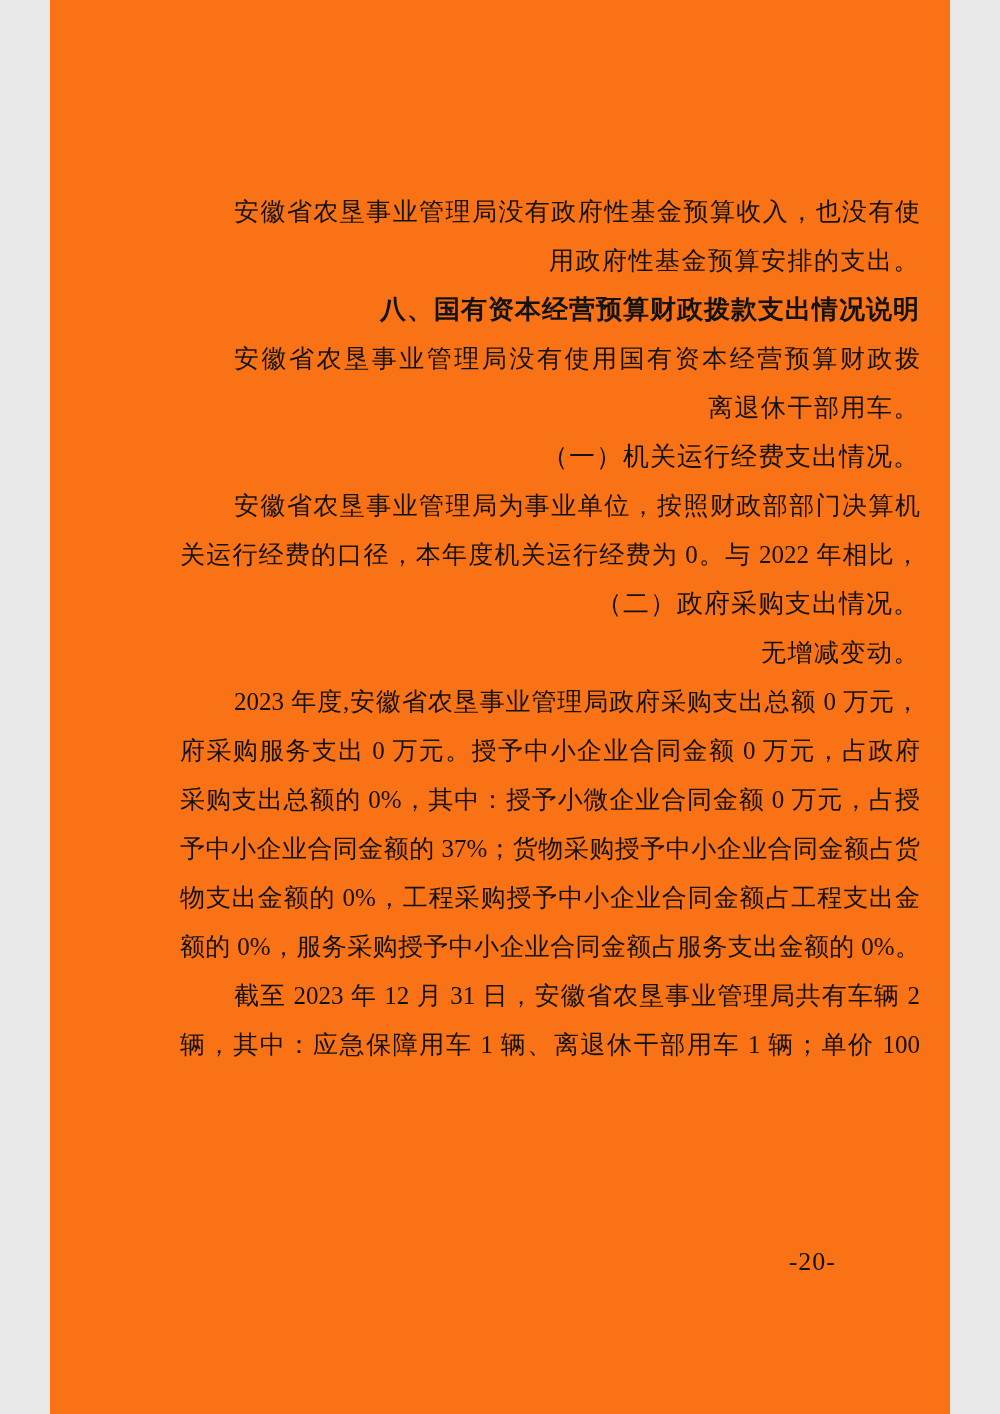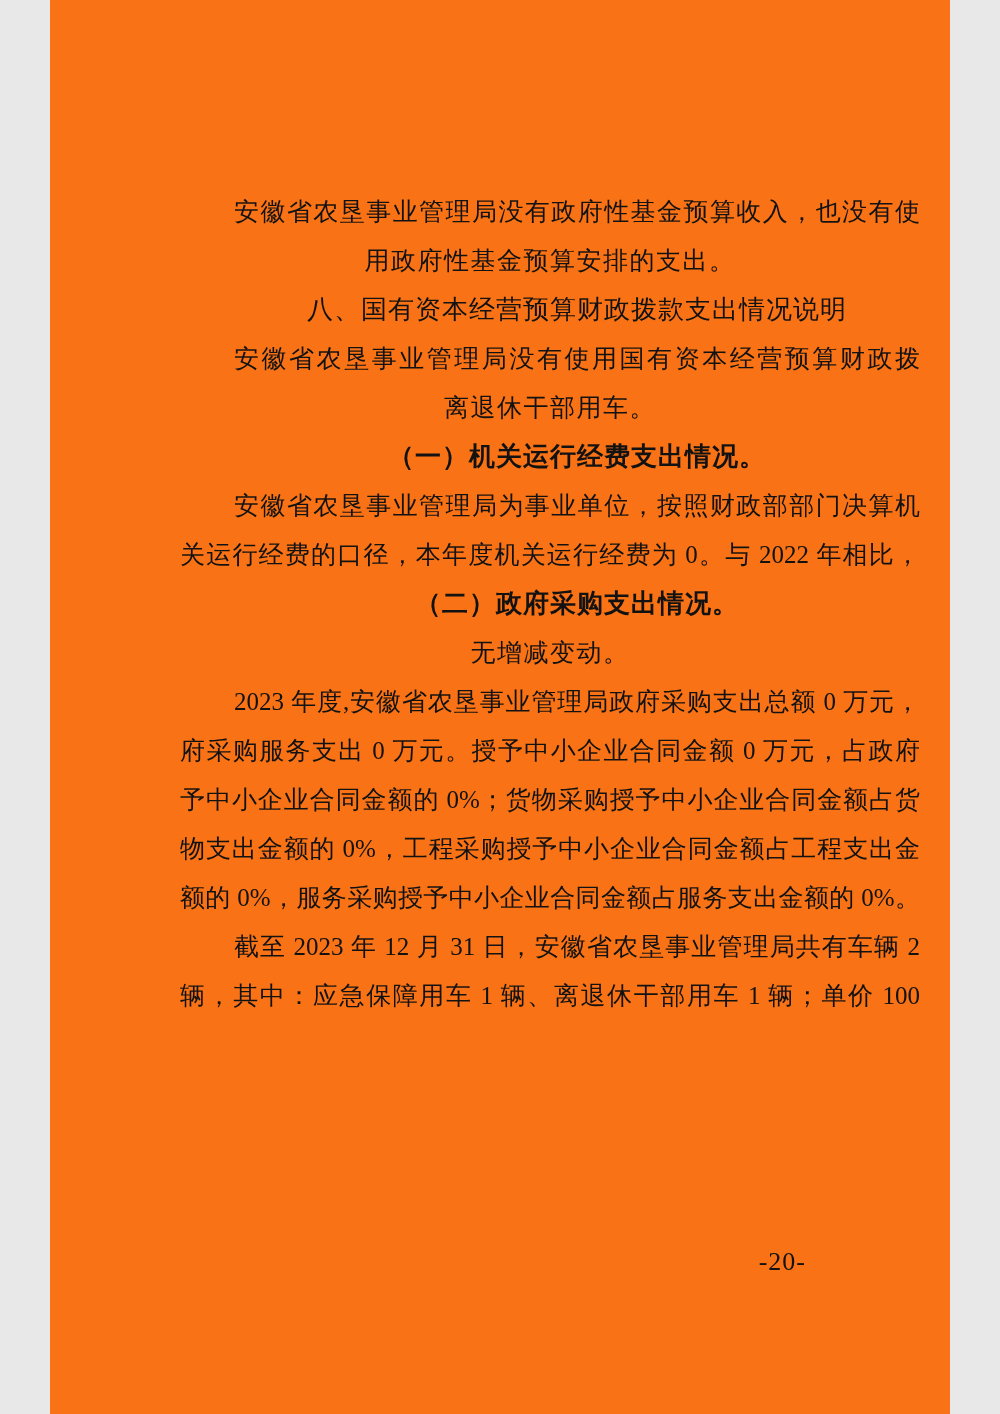--- a/index.html
+++ b/index.html
@@ -21,47 +21,47 @@
     position: absolute;
     left: 130px;
     top: 187px;
     width: 740px;
   }
   .line {
     height: 49px;
     line-height: 49px;
     font-size: 25px;
     letter-spacing: 1.5px;
-    text-align: center;
+    text-align: right;
     white-space: nowrap;
   }
   .line.justify {
     letter-spacing: 0;
     white-space: normal;
     text-align: justify;
     text-align-last: justify;
   }
   .line.indent {
     text-indent: 54px;
   }
   .line.heading {
     font-family: "Liberation Sans", sans-serif;
-    font-weight: 400;
+    font-weight: 700;
     font-size: 26px;
     letter-spacing: 1px;
   }
   .line.subheading {
-    font-weight: 700;
+    font-weight: 400;
     font-size: 26px;
     letter-spacing: 1px;
   }
   .page-number {
     position: absolute;
     top: 1244px;
-    right: 144px;
+    right: 114px;
     font-size: 26px;
     line-height: 36px;
     letter-spacing: 1px;
     font-family: "Liberation Serif", serif;
     color: #121212;
   }
 </style>
 </head>
 <body>
 
@@ -72,20 +72,21 @@
       <div class="line heading indent">八、国有资本经营预算财政拨款支出情况说明</div>
       <div class="line body indent justify">安徽省农垦事业管理局没有使用国有资本经营预算财政拨</div>
       <div class="line body">离退休干部用车。</div>
       <div class="line subheading indent">（一）机关运行经费支出情况。</div>
       <div class="line body indent justify">安徽省农垦事业管理局为事业单位，按照财政部部门决算机</div>
       <div class="line body justify">关运行经费的口径，本年度机关运行经费为 0。与 2022 年相比，</div>
       <div class="line subheading indent">（二）政府采购支出情况。</div>
       <div class="line body">无增减变动。</div>
       <div class="line body indent justify">2023 年度,安徽省农垦事业管理局政府采购支出总额 0 万元，</div>
       <div class="line body justify">府采购服务支出 0 万元。授予中小企业合同金额 0 万元，占政府</div>
-      <div class="line body justify">予中小企业合同金额的 0%；货物采购授予中小企业合同金额占货</div>
+      <div class="line body justify">采购支出总额的 0%，其中：授予小微企业合同金额 0 万元，占授</div>
+      <div class="line body justify">予中小企业合同金额的 37%；货物采购授予中小企业合同金额占货</div>
       <div class="line body justify">物支出金额的 0%，工程采购授予中小企业合同金额占工程支出金</div>
       <div class="line body justify">额的 0%，服务采购授予中小企业合同金额占服务支出金额的 0%。</div>
       <div class="line body indent justify">截至 2023 年 12 月 31 日，安徽省农垦事业管理局共有车辆 2</div>
       <div class="line body justify">辆，其中：应急保障用车 1 辆、离退休干部用车 1 辆；单价 100</div>
     </div>
   <div class="page-number">-20-</div>
 </div>
 
 </body></html>

